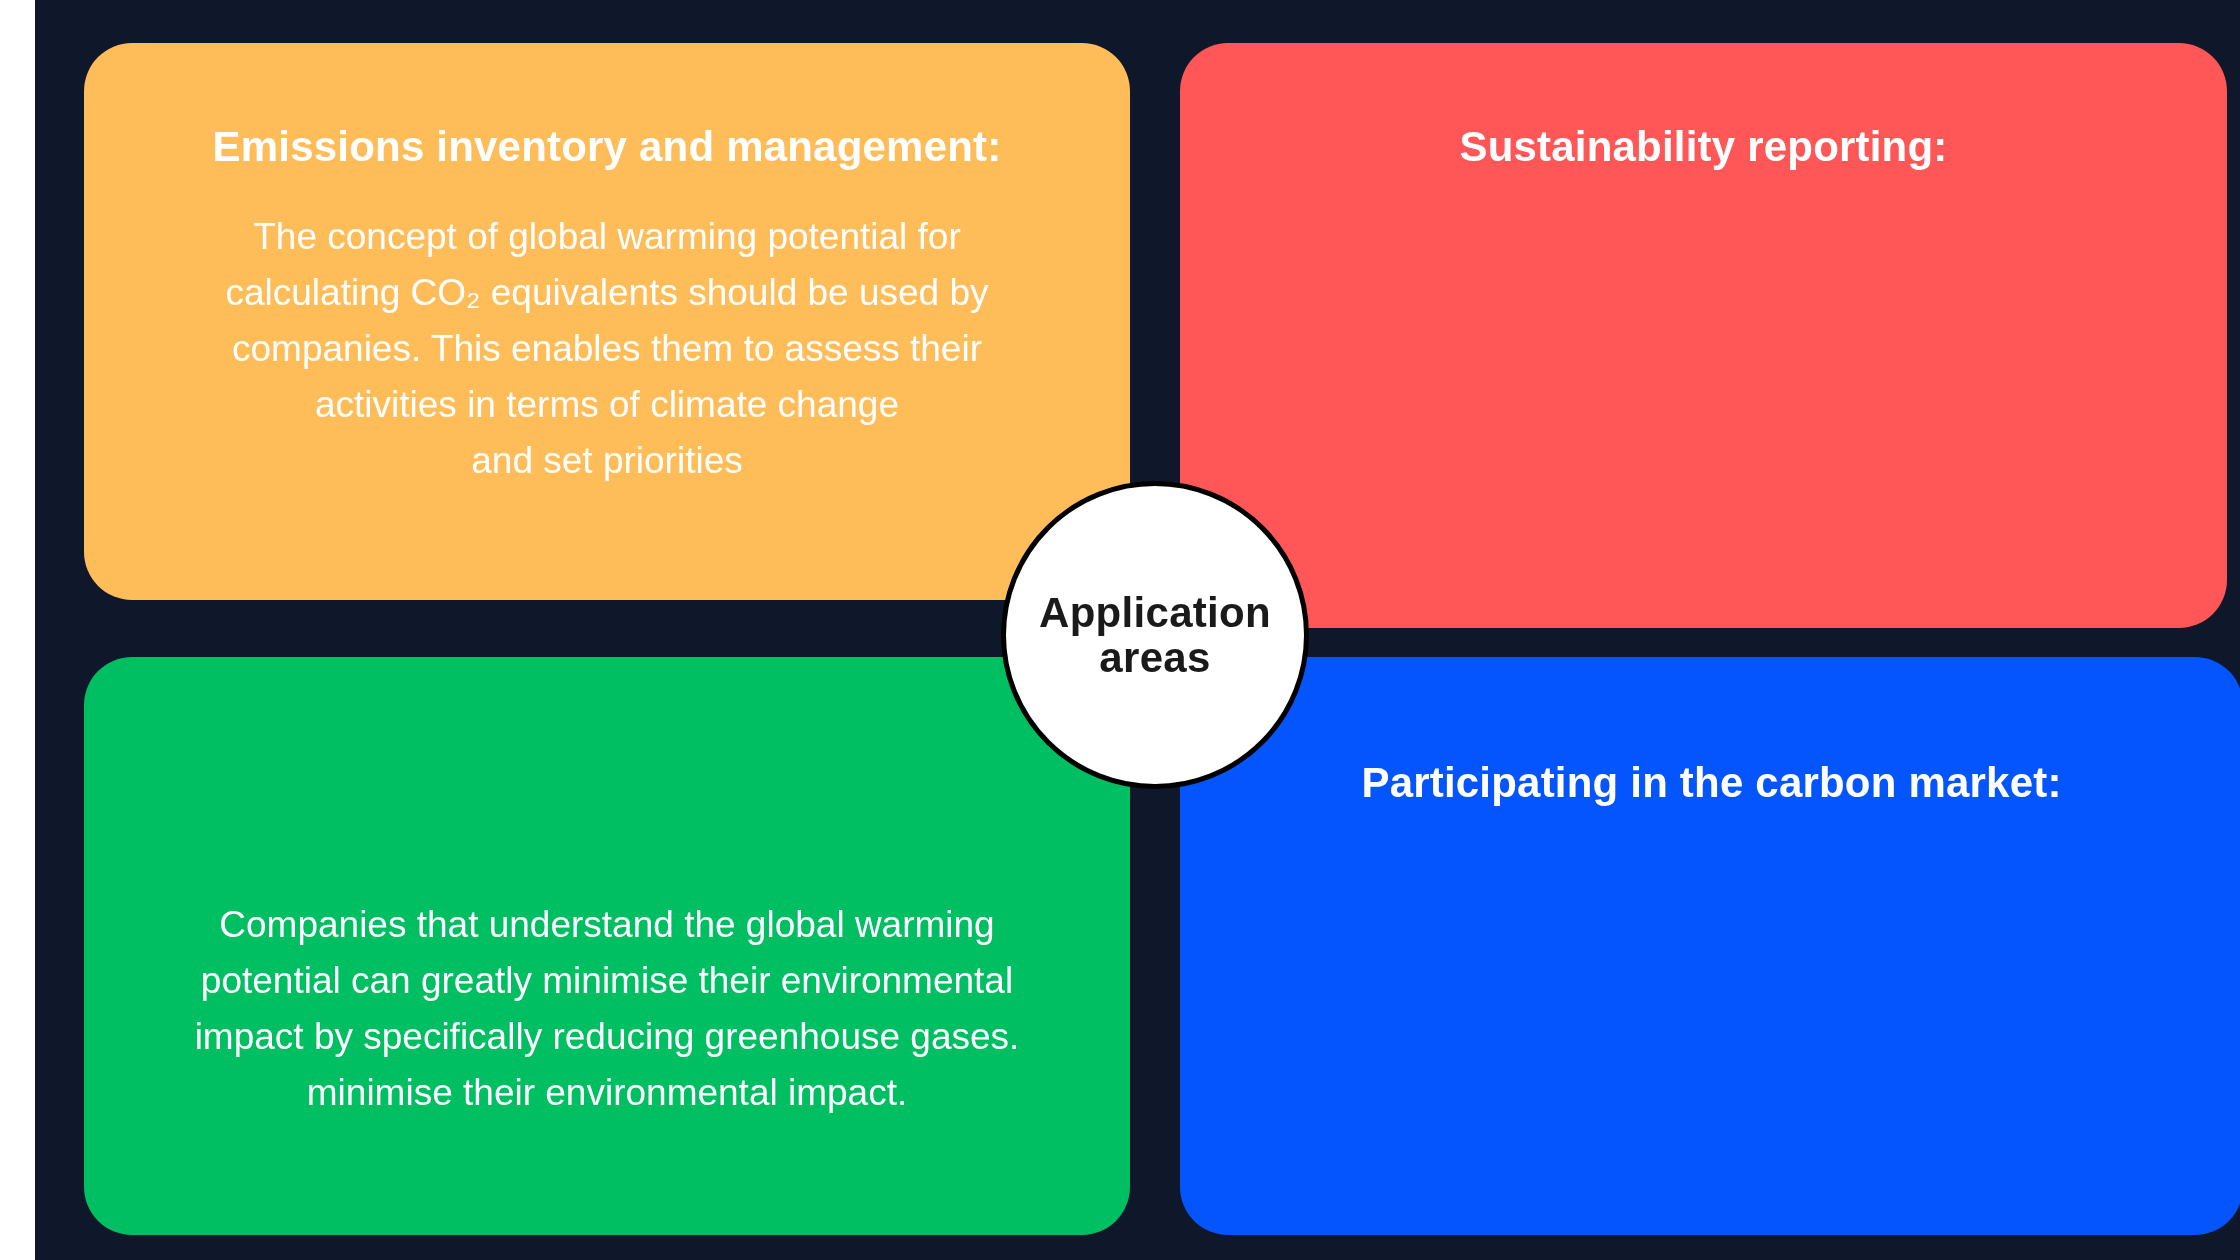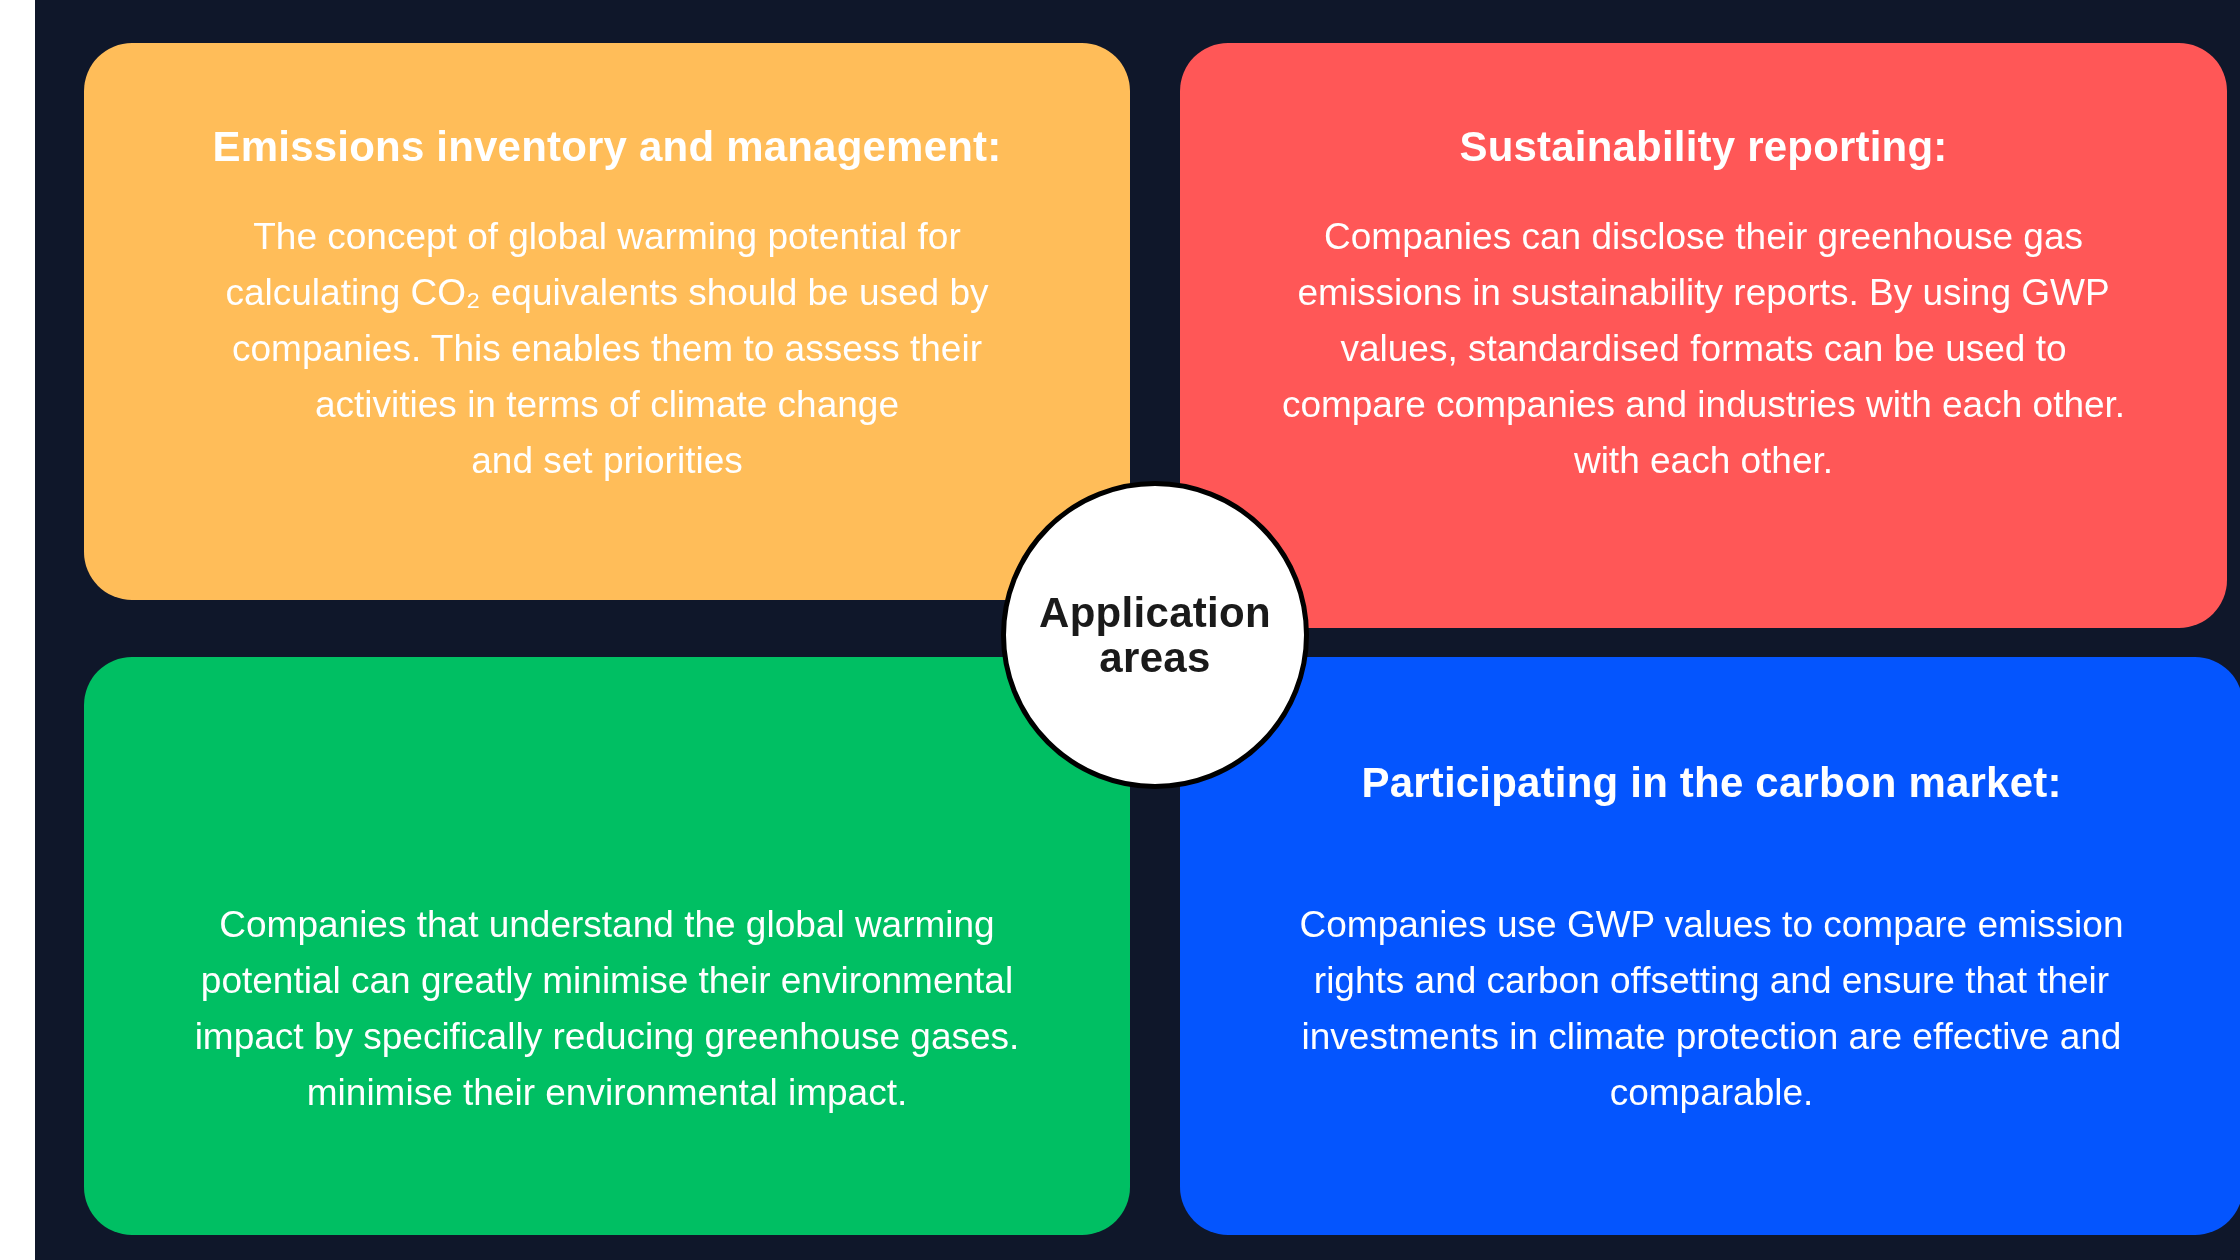--- a/index.html
+++ b/index.html
@@ -81,29 +81,27 @@
 
 <div class="canvas">
 
   <div class="quad quad-tl" style="background: rgb(255, 189, 89);">
     <div class="q-title">Emissions inventory and management:</div>
     <div class="q-body">The concept of global warming potential for<br>calculating CO₂ equivalents should be used by<br>companies. This enables them to assess their<br>activities in terms of climate change<br>and set priorities</div>
   </div>
 
   <div class="quad quad-tr" style="background: rgb(255, 87, 87);">
     <div class="q-title">Sustainability reporting:</div>
-    <div class="q-body">Companies can disclose their greenhouse gas<br>emissions in sustainability reports. By using GWP<br>values, standardised formats can be used to<br>compare companies and industries with each other.<br>with each other.</div>
   </div>
 
   <div class="quad quad-bl" style="background: rgb(0, 191, 99);">
     <div class="q-body">Companies that understand the global warming<br>potential can greatly minimise their environmental<br>impact by specifically reducing greenhouse gases.<br>minimise their environmental impact.</div>
   </div>
 
   <div class="quad quad-br" style="background: rgb(4, 85, 254);">
     <div class="q-title">Participating in the carbon market:</div>
-    <div class="q-body">Companies use GWP values to compare emission<br>rights and carbon offsetting and ensure that their<br>investments in climate protection are effective and<br>comparable.</div>
   </div>
 
   <div class="badge">
     <div class="badge-label">Application<br>areas</div>
   </div>
 
 </div>
 
 </body></html>

